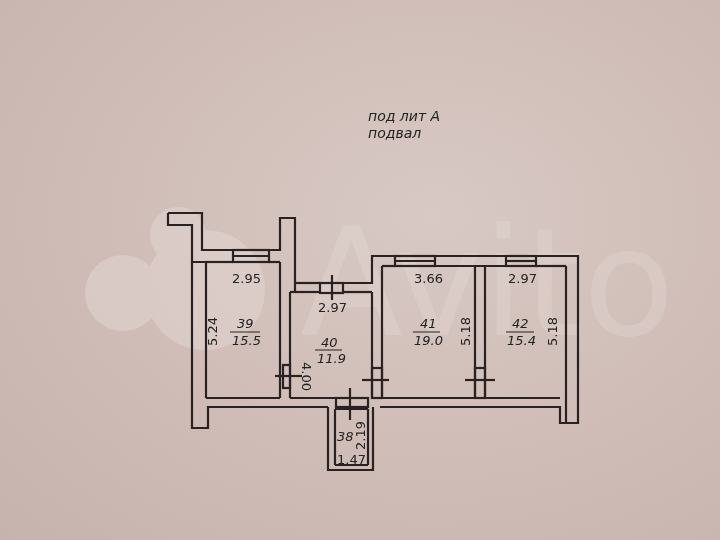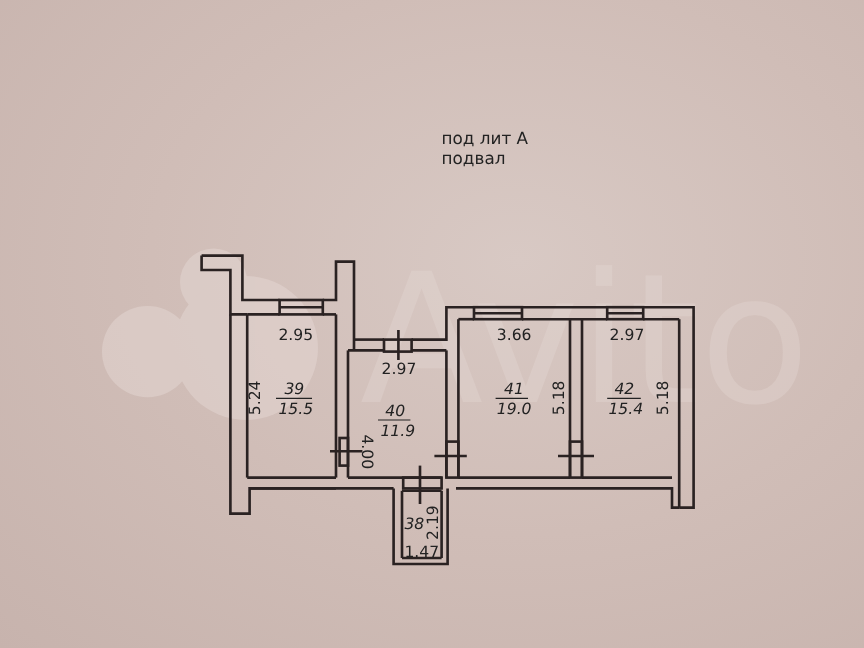--- a/index.html
+++ b/index.html
@@ -9,21 +9,21 @@
       position: relative;
       font-family: "DejaVu Sans", sans-serif;
     }
     .paper {
       position: absolute; left: 0; top: 0; width: 720px; height: 540px;
       background: radial-gradient(ellipse at 60% 40%, #d8c9c4 0%, #d0bdb7 50%, #c7b3ad 100%);
     }
     svg.plan { position: absolute; left: 0; top: 0; }
     .title {
       position: absolute; left: 368px; top: 108px;
-      font-size: 14px; color: #222;
+      font-size: 14px; font-style: italic; color: #222;
       line-height: 17px;
     }
     .lbl { font-family: "DejaVu Sans", sans-serif; fill: #222; }
   </style>
 </head>
 <body>
 
 <div class="paper"></div>
 
 <svg class="plan" width="720" height="540">

